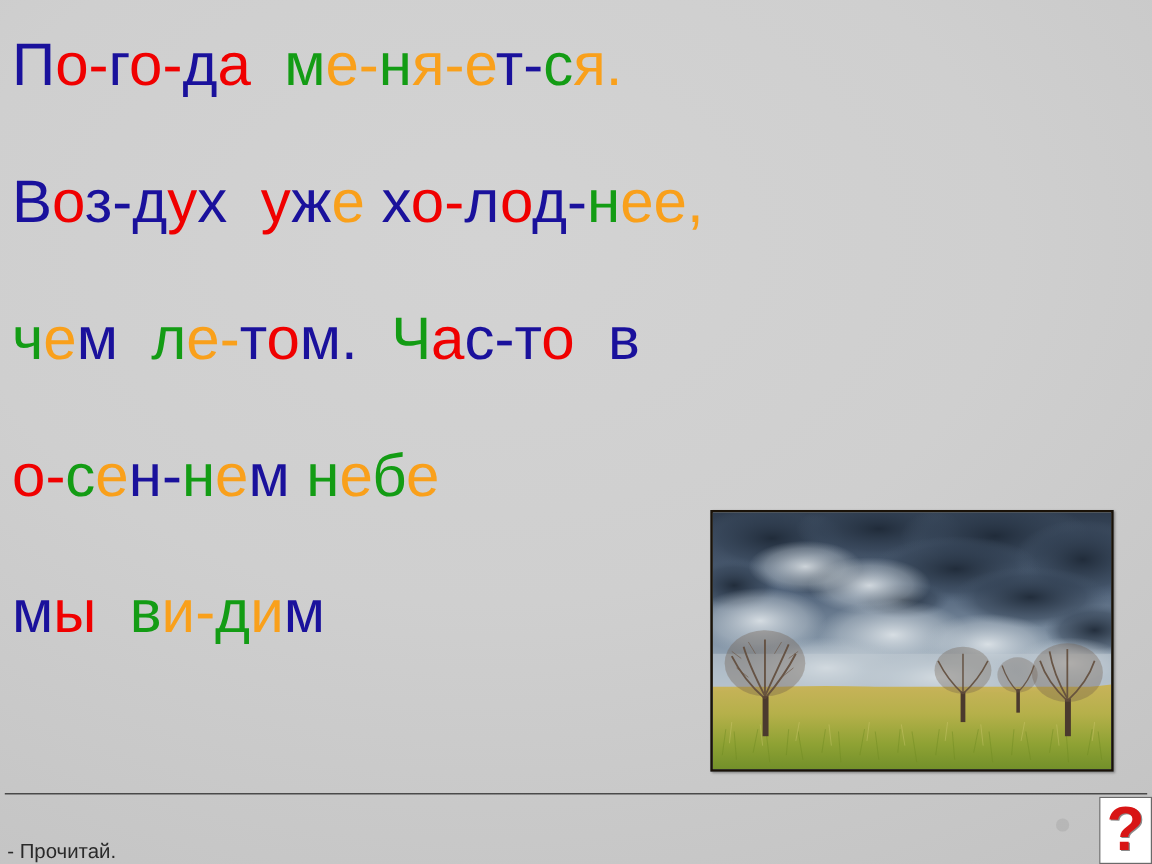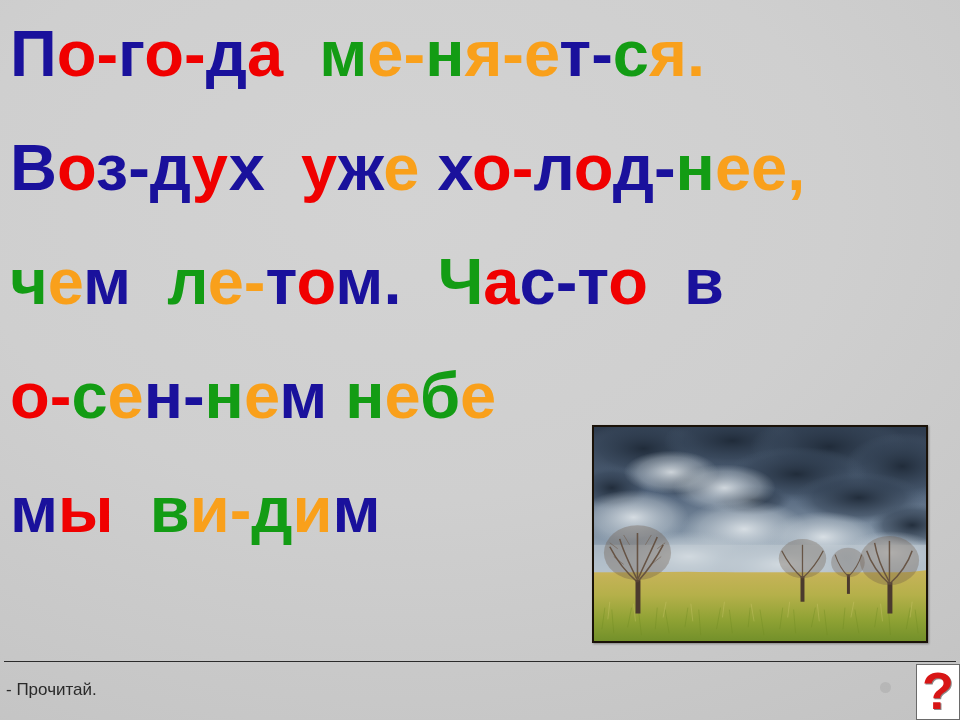--- a/index.html
+++ b/index.html
@@ -28,22 +28,22 @@
     left: 0;
     top: 0;
     width: 960px;
     padding: 0 0 0 10px;
     box-sizing: border-box;
   }
 
   .text-line {
     height: 114px;
     line-height: 108px;
-    font-size: 65px;
-    font-weight: 700;
+    font-size: 50px;
+    font-weight: 400;
     white-space: pre;
     letter-spacing: 0px;
     font-family: "Liberation Sans", sans-serif;
   }
   .text-line span { white-space: pre; }
 
   
   #picture-frame {
     position: absolute;
     left: 592px;
@@ -63,21 +63,21 @@
     position: absolute;
     left: 4px;
     top: 661px;
     width: 952px;
     height: 1px;
     background: #2b2b2b;
   }
   #footer-note {
     position: absolute;
     left: 6px;
-    top: 680px;
+    top: 700px;
     font-size: 17px;
     color: #2a2a2a;
     font-family: "Liberation Sans", sans-serif;
     white-space: pre;
   }
   #footer-dot {
     position: absolute;
     left: 880px;
     top: 682px;
     width: 11px;

